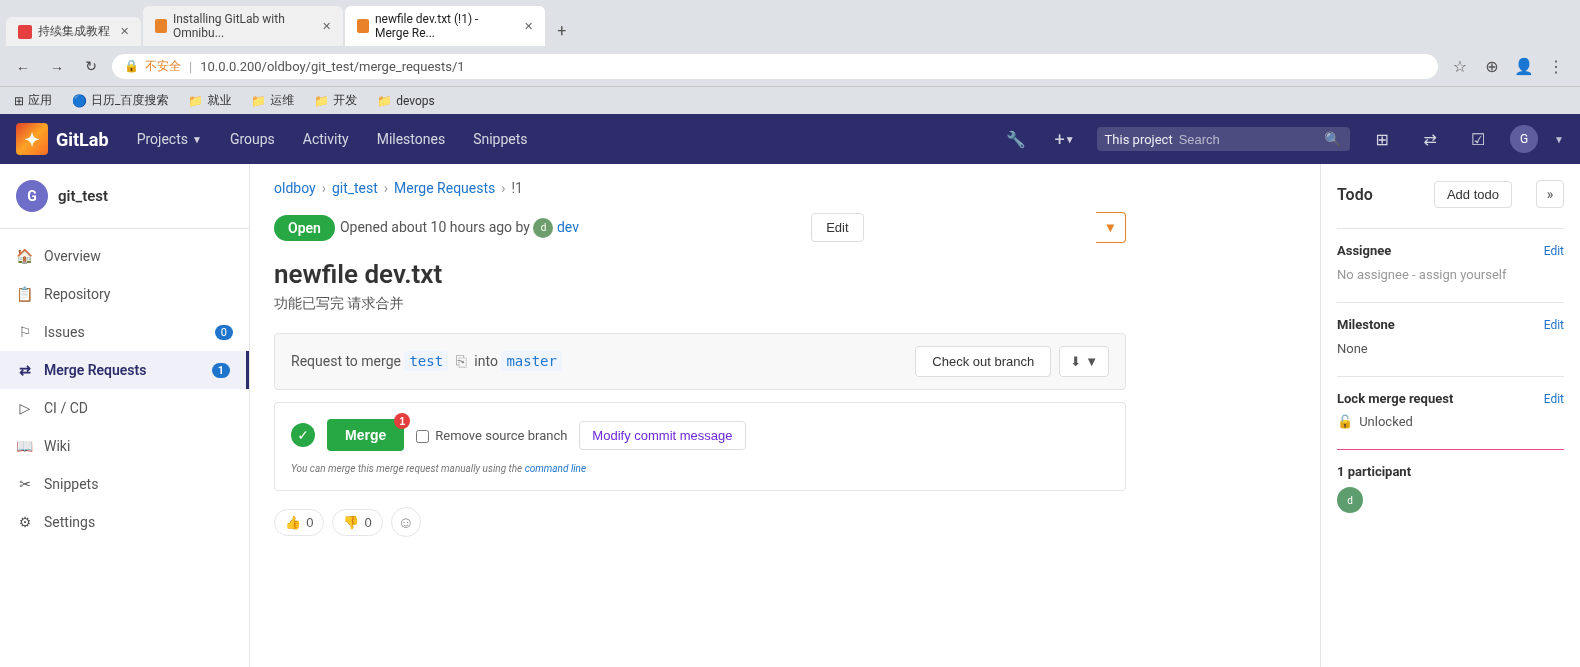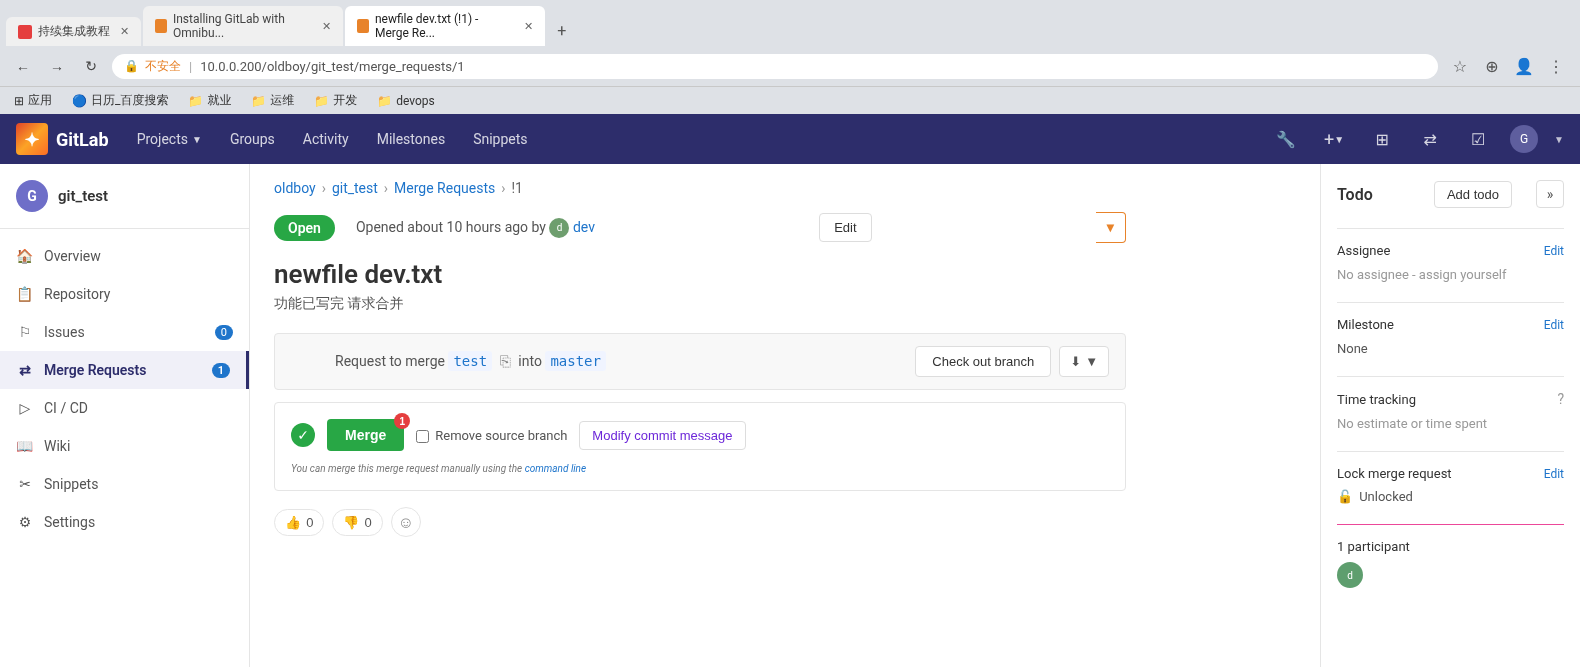--- a/index.html
+++ b/index.html
@@ -59,34 +59,34 @@
     
     .content { flex: 1; overflow-y: auto; background: #fff; }
     .content-inner { max-width: 900px; padding: 16px 24px; }
 
     
     .breadcrumb { display: flex; align-items: center; gap: 6px; font-size: 14px; color: #666; margin-bottom: 16px; }
     .breadcrumb-link { color: #1f75cb; cursor: pointer; }
     .breadcrumb-sep { color: #999; }
 
     
-    .status-row { display: flex; align-items: center; gap: 21px; margin-bottom: 16px; justify-content: space-between; }
+    .status-row { display: flex; align-items: center; gap: 5px; margin-bottom: 16px; justify-content: space-between; }
     .status-badge { background: #28a745; color: #fff; padding: 5px 14px; border-radius: 20px; font-size: 14px; font-weight: 600; }
     .opened-text { color: #555; font-size: 14px; }
     .dev-avatar { width: 20px; height: 20px; border-radius: 50%; background: #6e9e6e; display: inline-flex; align-items: center; justify-content: center; font-size: 10px; color: #fff; vertical-align: middle; }
     .dev-name { color: #1f75cb; cursor: pointer; }
     .edit-btn { margin-left: auto; padding: 6px 14px; background: #fff; border: 1px solid #ddd; border-radius: 4px; cursor: pointer; color: #333; font-size: 13px; }
 
     
     .mr-title { font-size: 26px; font-weight: 600; color: #333; margin-bottom: 6px; }
     .mr-desc { font-size: 14px; color: #555; margin-bottom: 20px; }
 
     
     .merge-branch-bar { background: #f8f8f8; border: 1px solid #e5e5e5; border-radius: 4px; padding: 12px 16px; margin-bottom: 12px; display: flex; align-items: center; justify-content: space-between; }
-    .merge-branch-text { font-size: 14px; color: #555; margin-left: 44px; }
+    .merge-branch-text { font-size: 14px; color: #555; }
     .branch-name { font-family: monospace; color: #1f75cb; background: #f0f4ff; padding: 2px 5px; border-radius: 3px; }
     .merge-actions { display: flex; align-items: center; gap: 8px; }
     .checkout-btn { padding: 7px 16px; background: #fff; border: 1px solid #ddd; border-radius: 4px; cursor: pointer; color: #333; font-size: 13px; }
     .download-btn { padding: 7px 10px; background: #fff; border: 1px solid #ddd; border-radius: 4px; cursor: pointer; color: #555; font-size: 13px; display: flex; align-items: center; gap: 4px; }
 
     
     .merge-area { border: 1px solid #e5e5e5; border-radius: 4px; padding: 16px; margin-bottom: 16px; }
     .merge-controls { display: flex; align-items: center; gap: 12px; margin-bottom: 12px; }
     .success-icon { width: 24px; height: 24px; border-radius: 50%; background: #28a745; color: #fff; display: flex; align-items: center; justify-content: center; font-size: 14px; }
     .merge-btn { background: #28a745; color: #fff; border: none; border-radius: 4px; padding: 8px 18px; font-size: 14px; font-weight: 600; cursor: pointer; position: relative; }
@@ -103,21 +103,21 @@
 
     
     .right-sidebar { width: 260px; border-left: 1px solid #e5e5e5; padding: 16px; background: #fff; overflow-y: auto; }
     .todo-row { display: flex; align-items: center; justify-content: space-between; margin-bottom: 20px; }
     .todo-title { font-size: 16px; font-weight: 600; color: #333; }
     .add-todo-btn { padding: 5px 12px; background: #fff; border: 1px solid #ddd; border-radius: 4px; cursor: pointer; color: #333; font-size: 13px; }
     .expand-btn { width: 28px; height: 28px; border: 1px solid #ddd; border-radius: 4px; display: flex; align-items: center; justify-content: center; cursor: pointer; color: #555; font-size: 14px; margin-left: 4px; }
 
     .sidebar-section { margin-bottom: 20px; border-top: 1px solid #e5e5e5; padding-top: 14px; }
     .section-header { display: flex; align-items: center; justify-content: space-between; margin-bottom: 8px; }
-    .section-title { font-size: 13px; font-weight: 400; color: #333; }
+    .section-title { font-size: 13px; font-weight: 700; color: #333; }
     .section-edit { color: #1f75cb; font-size: 12px; cursor: pointer; }
     .section-value { font-size: 13px; color: #555; }
     .section-value.muted { color: #999; }
     .help-icon { color: #999; font-size: 14px; cursor: pointer; }
 
     .lock-row { display: flex; align-items: center; gap: 6px; }
     .lock-icon-sm { color: #555; font-size: 13px; }
 
     .participants-section { margin-bottom: 28px; border-top: 1px solid #ec4899; padding-top: 14px; }
     .participant-avatars { display: flex; gap: 6px; flex-wrap: wrap; margin-top: 8px; }
@@ -219,20 +219,25 @@
       </div>
       <div class="nav-link">
         <span>Snippets</span>
       </div>
     </div>
     <div class="nav-spacer"></div>
     <div class="nav-icon-btn">🔧</div>
     <div class="nav-icon-btn">
       <span style="font-size:18px;">+</span>
         <span style="font-size:10px;">▼</span>
+    </div>
+    <div class="nav-search-wrap">
+      <span class="nav-search-scope">This project</span>
+      <input class="nav-search-input" type="text" placeholder="Search" style="">
+      <span style="color:rgba(255,255,255,0.7);">🔍</span>
     </div>
     <div class="nav-icon-btn">⊞</div>
     <div class="nav-icon-btn">⇄</div>
     <div class="nav-icon-btn">☑</div>
     <div class="avatar-circle">G</div>
     <span style="color:rgba(255,255,255,0.7); font-size:10px;">▼</span>
   </div>
 
   <div class="main-layout">
 
@@ -379,27 +384,20 @@
       </div>
 
       <div class="sidebar-section">
         <div class="section-header">
           <span class="section-title">Milestone</span>
           <span class="section-edit">Edit</span>
         </div>
         <span class="section-value">None</span>
       </div>
 
-      <div class="sidebar-section">
-        <div class="section-header">
-          <span class="section-title">Time tracking</span>
-          <span class="help-icon">?</span>
-        </div>
-        <span class="section-value muted">No estimate or time spent</span>
-      </div>
 
       <div class="sidebar-section">
         <div class="section-header">
           <span class="section-title">Lock merge request</span>
           <span class="section-edit">Edit</span>
         </div>
         <div class="lock-row">
           <span class="lock-icon-sm">🔓</span>
           <span class="section-value">Unlocked</span>
         </div>

